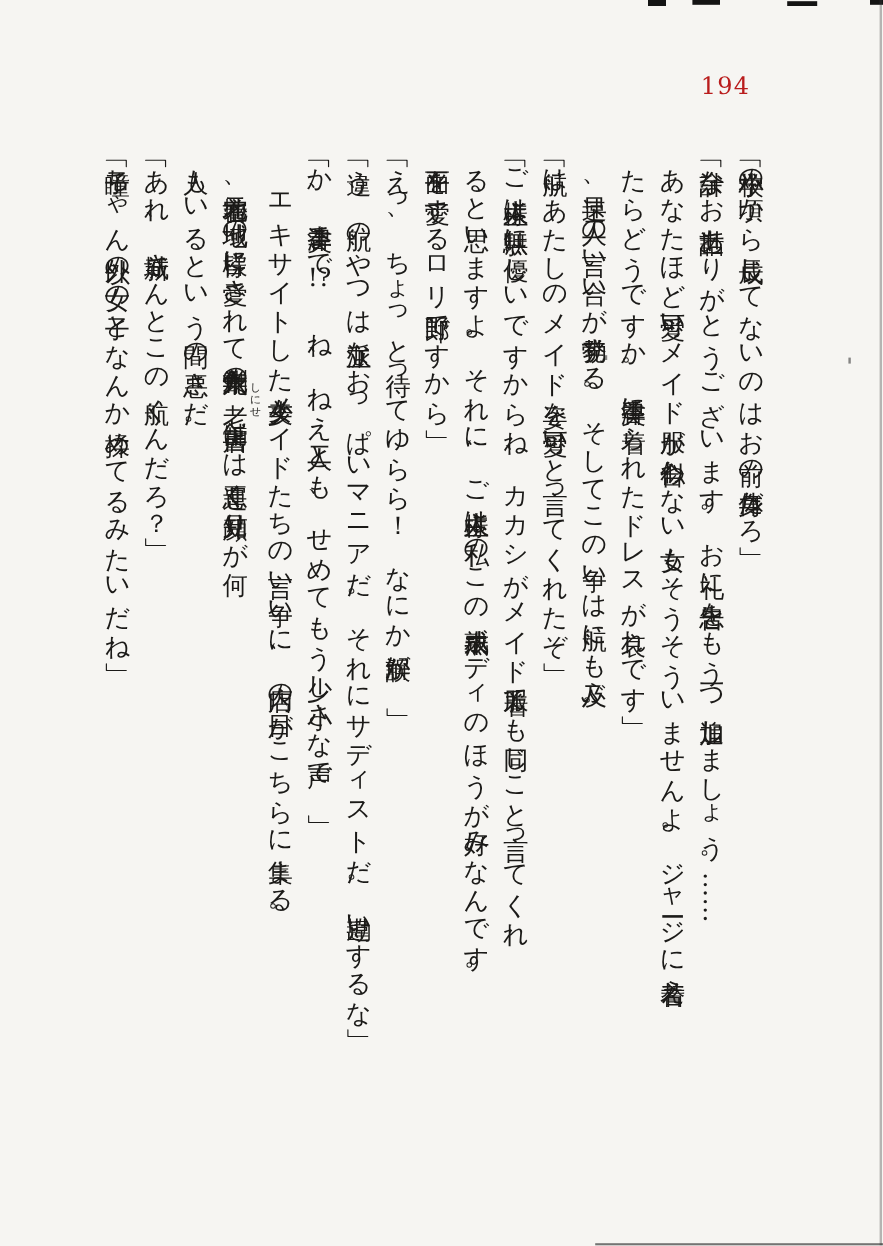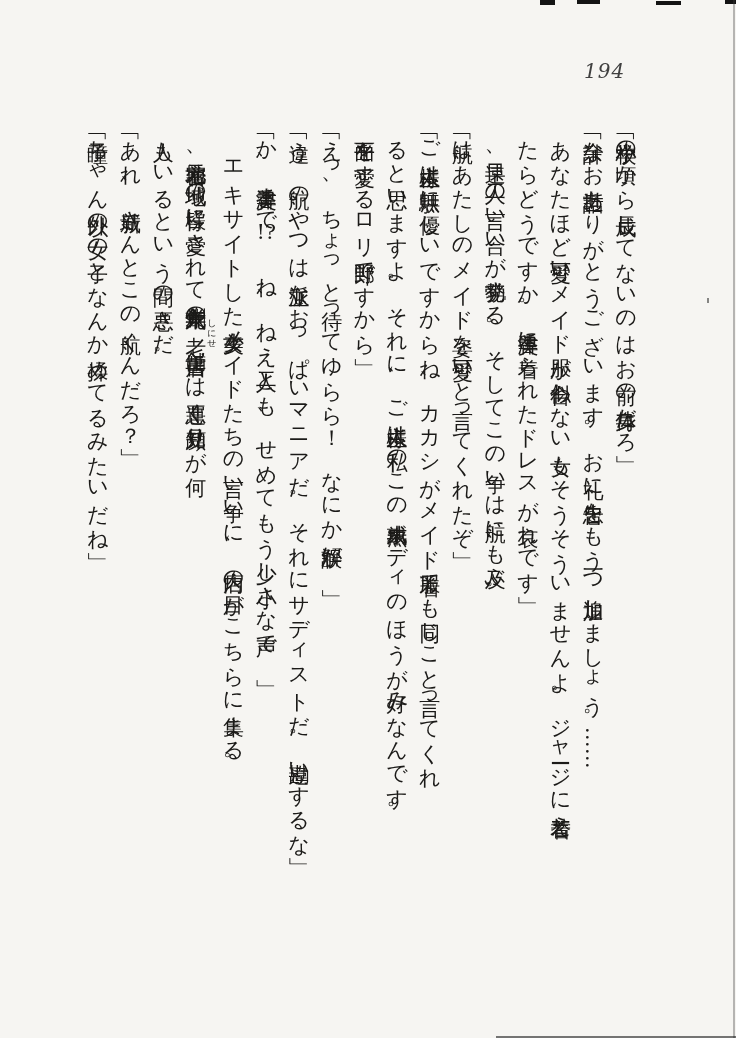--- a/index.html
+++ b/index.html
@@ -16,22 +16,21 @@
     width: 736px;
     height: 1038px;
     background: #f6f5f2;
   }
   
   .page-number {
     position: absolute;
     left: 584px;
     top: 59px;
     font-size: 20px;
-    font-style: italic;
-    color: #404040;
+    color: #b91c1c;
     letter-spacing: 1px;
   }
   
   .text-block {
     position: absolute;
     top: 126px;
     right: 94px;
     height: 816px;
     writing-mode: vertical-rl;
     -webkit-writing-mode: vertical-rl;

